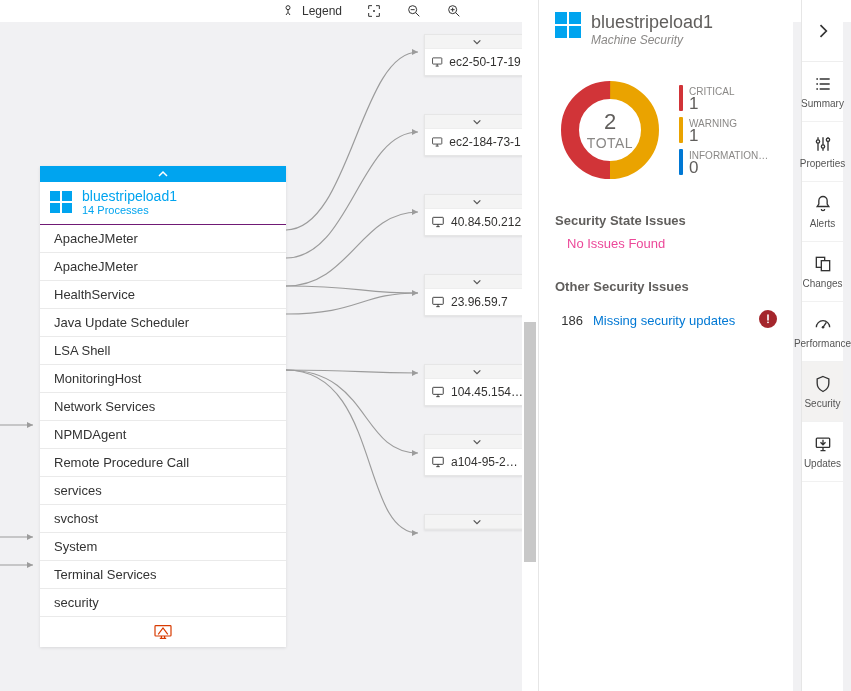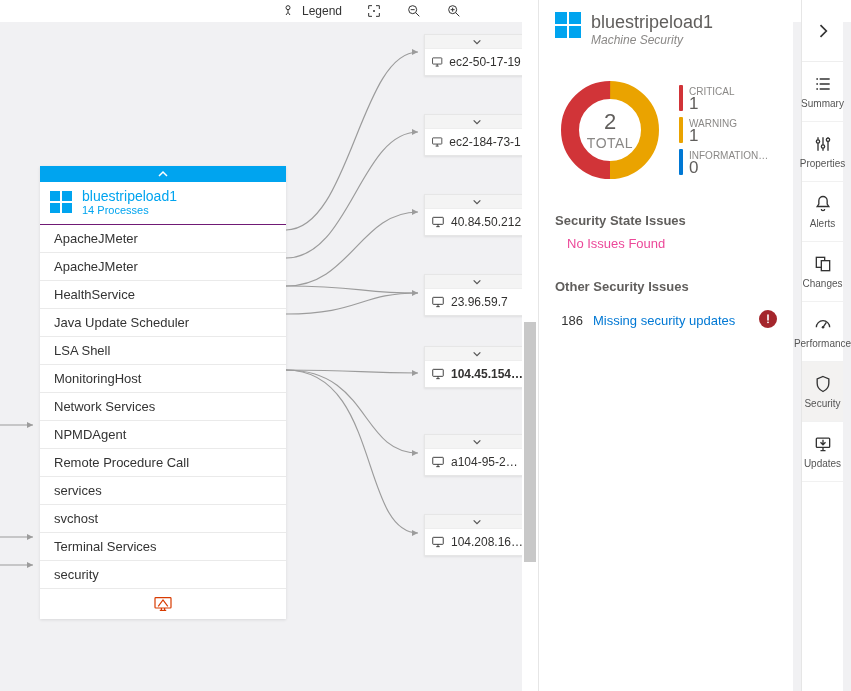--- a/index.html
+++ b/index.html
@@ -216,21 +216,21 @@
             </svg>
           </div>
           <div class="body">
             <svg viewBox="0 0 24 24">
               <rect x="3" y="4" width="18" height="12" rx="1" fill="none" stroke="#333" stroke-width="1.6"></rect>
               <path d="M9 20h6 M12 16v4" stroke="#333" stroke-width="1.6"></path>
             </svg>
             <span class="label">23.96.59.7</span>
           </div>
         </div>
-        <div class="tnode" style="left: 424px; top: 346px; font-weight: bold;">
+        <div class="tnode" style="left: 424px; top: 364px;">
           <div class="collapse">
             <svg viewBox="0 0 12 12">
               <path d="M2 4 L6 8 L10 4" stroke="#555" stroke-width="1.5" fill="none"></path>
             </svg>
           </div>
           <div class="body">
             <svg viewBox="0 0 24 24">
               <rect x="3" y="4" width="18" height="12" rx="1" fill="none" stroke="#333" stroke-width="1.6"></rect>
               <path d="M9 20h6 M12 16v4" stroke="#333" stroke-width="1.6"></path>
             </svg>
@@ -249,27 +249,20 @@
               <path d="M9 20h6 M12 16v4" stroke="#333" stroke-width="1.6"></path>
             </svg>
             <span class="label">a104-95-2…</span>
           </div>
         </div>
         <div class="tnode" style="left: 424px; top: 514px;">
           <div class="collapse">
             <svg viewBox="0 0 12 12">
               <path d="M2 4 L6 8 L10 4" stroke="#555" stroke-width="1.5" fill="none"></path>
             </svg>
-          </div>
-          <div class="body">
-            <svg viewBox="0 0 24 24">
-              <rect x="3" y="4" width="18" height="12" rx="1" fill="none" stroke="#333" stroke-width="1.6"></rect>
-              <path d="M9 20h6 M12 16v4" stroke="#333" stroke-width="1.6"></path>
-            </svg>
-            <span class="label">104.208.16…</span>
           </div>
         </div>
       </div>
 
     <div class="procbox">
       <div class="caret">
         <svg viewBox="0 0 12 12">
             <path d="M2 8 L6 4 L10 8" stroke="#fff" stroke-width="1.5" fill="none"></path>
           </svg>
       </div>
@@ -290,20 +283,21 @@
           <div class="procrow">ApacheJMeter</div>
           <div class="procrow">HealthService</div>
           <div class="procrow">Java Update Scheduler</div>
           <div class="procrow">LSA Shell</div>
           <div class="procrow">MonitoringHost</div>
           <div class="procrow">Network Services</div>
           <div class="procrow">NPMDAgent</div>
           <div class="procrow">Remote Procedure Call</div>
           <div class="procrow">services</div>
           <div class="procrow">svchost</div>
+          <div class="procrow">System</div>
           <div class="procrow">Terminal Services</div>
           <div class="procrow">security</div>
         </div>
       <div class="footnote">
         <svg width="20" height="16" viewBox="0 0 24 20">
             <rect x="2" y="2" width="20" height="13" rx="1"></rect>
             <path d="M8 18h8"></path>
             <path d="M10 15v3M14 15v3"></path>
             <path d="M6 13 L12 5 L18 13"></path>
           </svg>

